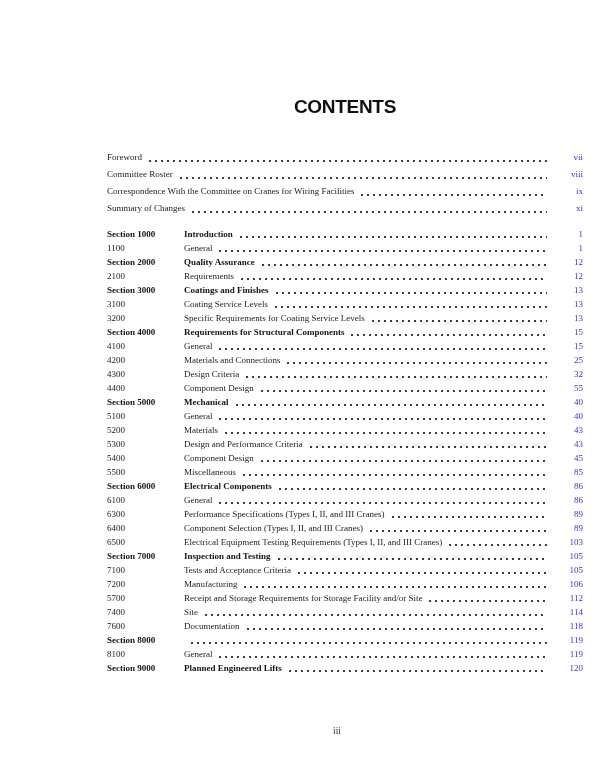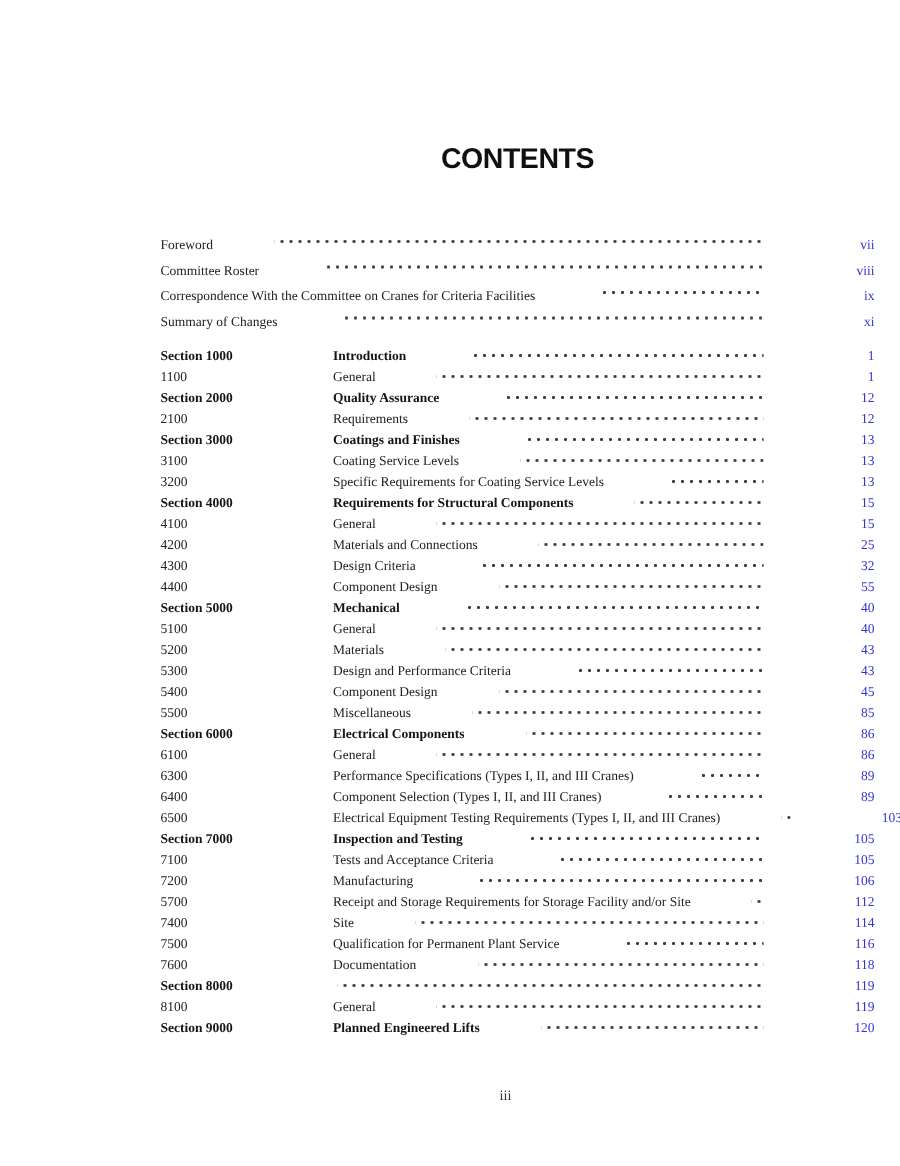--- a/index.html
+++ b/index.html
@@ -30,25 +30,24 @@
     letter-spacing:-0.3px;
     color:#101010;
   }
   .toc-list { position:absolute; left:0; width:100%; }
   #front-matter { top:152px; }
   #front-matter .toc-row { height:17px; }
   #sections { top:229px; }
   #sections .toc-row { height:14px; }
   .toc-row {
     display:flex;
-    align-items:flex-end;
+    align-items:flex-start;
     font-size:9px;
     line-height:11px;
     width:100%;
-    gap:38px;
   }
   .toc-row.bold .num-col,
   .toc-row.bold .entry-title { font-weight:bold; color:#151515; }
   .num-col { flex:0 0 77px; white-space:nowrap; }
   .entry-title { white-space:nowrap; }
   .leader {
     flex:1 1 auto;
     min-width:6px;
     align-self:stretch;
     margin:0 6px 0 3px;
@@ -116,21 +115,21 @@
         <span class="entry-title">Foreword</span>
         <span class="leader"></span>
         <span class="page-col">vii</span>
       </div>
       <div class="toc-row">
         <span class="entry-title">Committee Roster</span>
         <span class="leader"></span>
         <span class="page-col">viii</span>
       </div>
       <div class="toc-row">
-        <span class="entry-title">Correspondence With the Committee on Cranes for Criteria Facilities</span>
+        <span class="entry-title">Correspondence With the Committee on Cranes for Wiring Facilities</span>
         <span class="leader"></span>
         <span class="page-col">ix</span>
       </div>
       <div class="toc-row">
         <span class="entry-title">Summary of Changes</span>
         <span class="leader"></span>
         <span class="page-col">xi</span>
       </div>
     </div>
 
@@ -295,26 +294,20 @@
         <span class="num-col">5700</span>
         <span class="entry-title">Receipt and Storage Requirements for Storage Facility and/or Site</span>
         <span class="leader"></span>
         <span class="page-col">112</span>
       </div>
       <div class="toc-row">
         <span class="num-col">7400</span>
         <span class="entry-title">Site</span>
         <span class="leader"></span>
         <span class="page-col">114</span>
-      </div>
-      <div class="toc-row">
-        <span class="num-col">7500</span>
-        <span class="entry-title">Qualification for Permanent Plant Service</span>
-        <span class="leader"></span>
-        <span class="page-col">116</span>
       </div>
       <div class="toc-row">
         <span class="num-col">7600</span>
         <span class="entry-title">Documentation</span>
         <span class="leader"></span>
         <span class="page-col">118</span>
       </div>
       <div class="toc-row bold">
         <span class="num-col">Section 8000</span>
         <span class="leader"></span>

